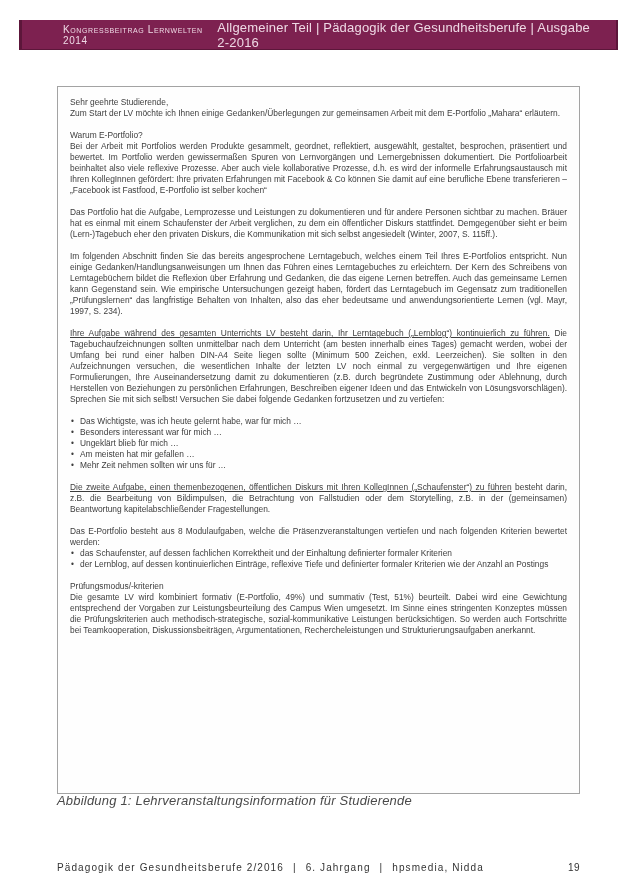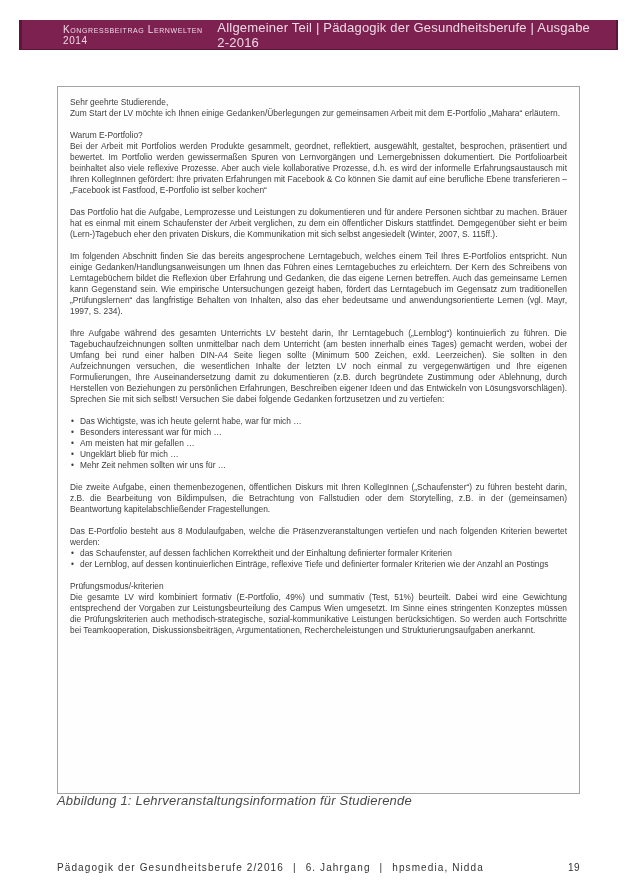--- a/index.html
+++ b/index.html
@@ -48,21 +48,21 @@
   }
   .letter-box p, .letter-box ul {
     font-size: 8.4px;
     line-height: 11px;
     text-align: justify;
     margin-bottom: 11px;
     color: #3d3d3d;
   }
   .letter-box p:last-child { margin-bottom: 0; }
   .line { display: block; }
-  .lead-underline { }
+  .lead-underline { text-decoration: underline; }
   ul.bullets { list-style: none; }
   ul.bullets li {
     position: relative;
     padding-left: 10px;
     text-align: left;
   }
   ul.bullets li::before {
     content: "\2022";
     position: absolute;
     left: 1px; top: 0;
@@ -119,22 +119,22 @@
 
   <p>Im folgenden Abschnitt finden Sie das bereits angesprochene Lerntagebuch, welches einem Teil Ihres E-Portfolios entspricht. Nun einige Gedanken/Handlungsanweisungen um Ihnen das Führen eines Lerntagebuches zu erleichtern. Der Kern des Schreibens von Lerntagebüchern bildet die Reflexion über Erfahrung und Gedanken, die das eigene Lernen betreffen. Auch das gemeinsame Lernen kann Gegenstand sein. Wie empirische Untersuchungen gezeigt haben, fördert das Lerntagebuch im Gegensatz zum traditionellen „Prüfungslernen“ das langfristige Behalten von Inhalten, also das eher bedeutsame und anwendungsorientierte Lernen (vgl. Mayr, 1997, S. 234).</p>
 
   <p>
     <span class="lead-underline">Ihre Aufgabe während des gesamten Unterrichts LV besteht darin, Ihr Lerntagebuch („Lernblog“) kontinuierlich zu führen.</span><span> Die Tagebuchaufzeichnungen sollten unmittelbar nach dem Unterricht (am besten innerhalb eines Tages) gemacht werden, wobei der Umfang bei rund einer halben DIN-A4 Seite liegen sollte (Minimum 500 Zeichen, exkl. Leerzeichen). Sie sollten in den Aufzeichnungen versuchen, die wesentlichen Inhalte der letzten LV noch einmal zu vergegenwärtigen und Ihre eigenen Formulierungen, Ihre Auseinandersetzung damit zu dokumentieren (z.B. durch begründete Zustimmung oder Ablehnung, durch Herstellen von Beziehungen zu persönlichen Erfahrungen, Beschreiben eigener Ideen und das Entwickeln von Lösungsvorschlägen). Sprechen Sie mit sich selbst! Versuchen Sie dabei folgende Gedanken fortzusetzen und zu vertiefen:</span>
   </p>
 
   <ul class="bullets">
     <li>Das Wichtigste, was ich heute gelernt habe, war für mich …</li>
     <li>Besonders interessant war für mich …</li>
+    <li>Ungeklärt blieb für mich …</li>
     <li>Am meisten hat mir gefallen …</li>
-    <li>Ungeklärt blieb für mich …</li>
     <li>Mehr Zeit nehmen sollten wir uns für …</li>
   </ul>
 
   <p>
     <span class="lead-underline">Die zweite Aufgabe, einen themenbezogenen, öffentlichen Diskurs mit Ihren KollegInnen („Schaufenster“) zu führen</span><span> besteht darin, z.B. die Bearbeitung von Bildimpulsen, die Betrachtung von Fallstudien oder dem Storytelling, z.B. in der (gemeinsamen) Beantwortung kapitelabschließender Fragestellungen.</span>
   </p>
 
   <p style="margin-bottom:0;">Das E-Portfolio besteht aus 8 Modulaufgaben, welche die Präsenzveranstaltungen vertiefen und nach folgenden Kriterien bewertet werden:</p>
   <ul class="bullets">
     <li>das Schaufenster, auf dessen fachlichen Korrektheit und der Einhaltung definierter formaler Kriterien</li>

